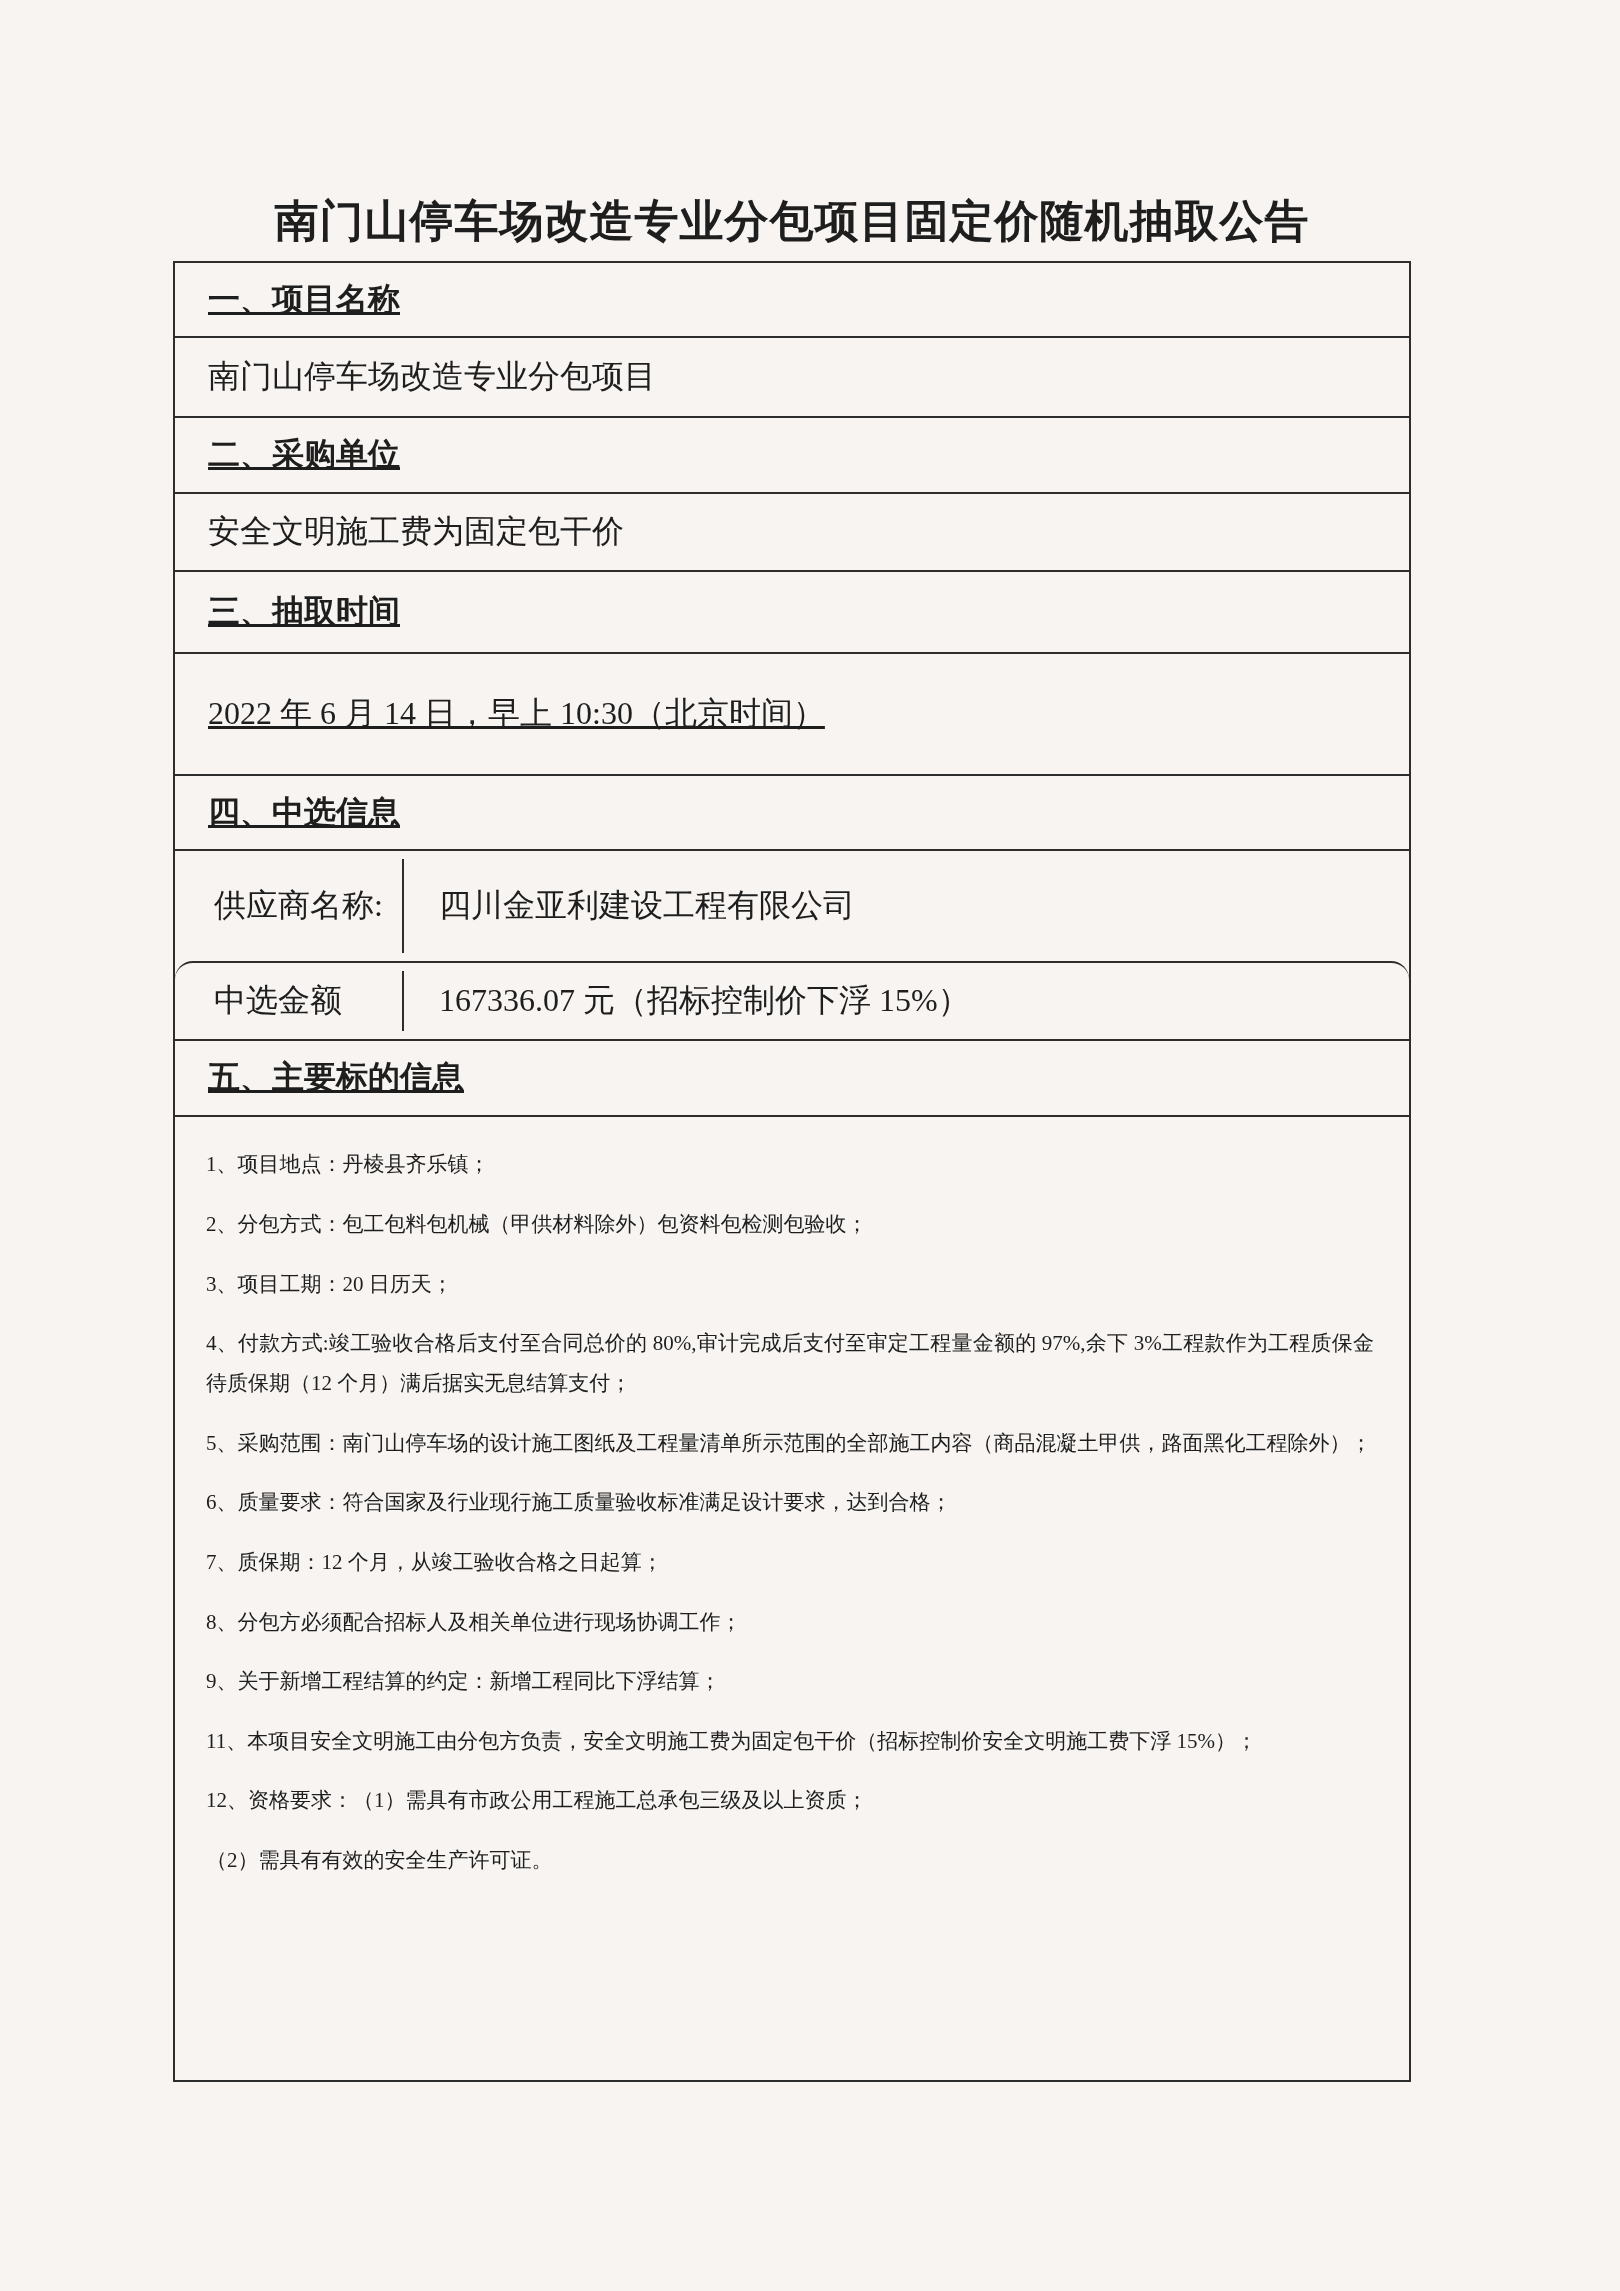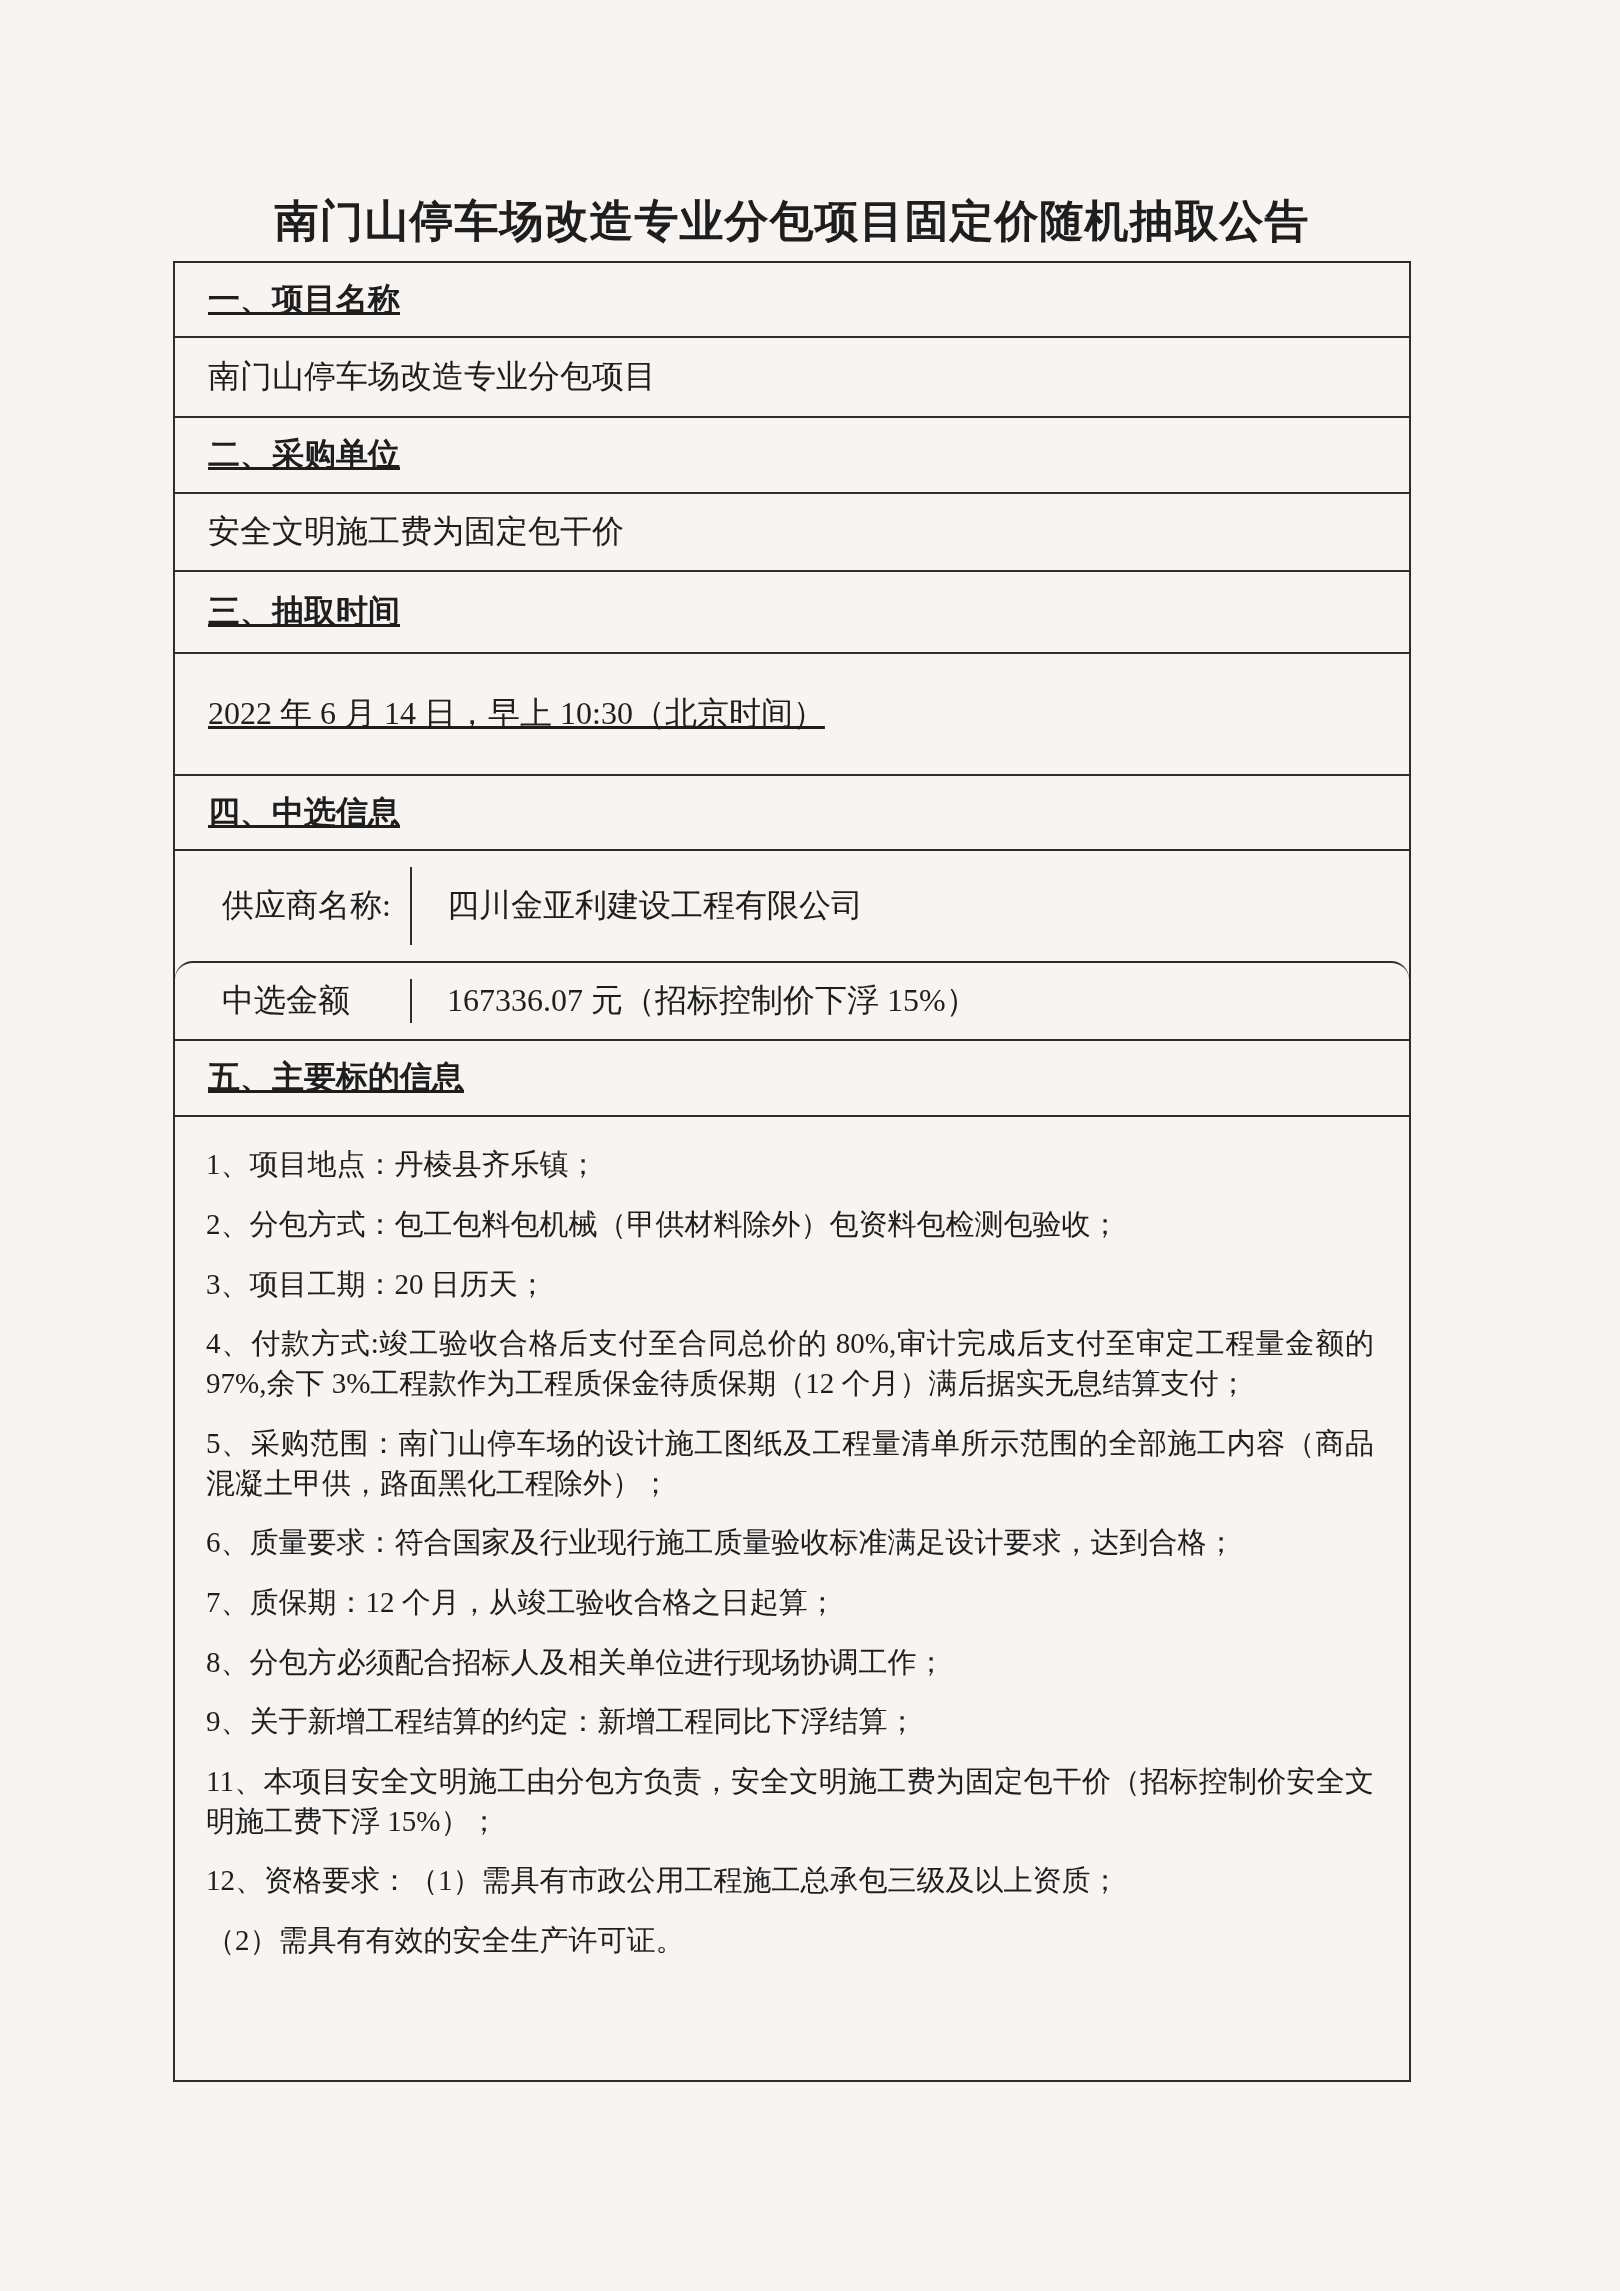--- a/index.html
+++ b/index.html
@@ -50,21 +50,21 @@
   .r2{height:80px;}
   .r3{height:76px;}
   .r4{height:78px;}
   .r5{height:82px;}
   .r6{height:122px;text-decoration:underline;}
   .r7{height:75px;}
   .r8{height:112px;}
   .r9{height:78px;border-radius:18px;}
   .r10{height:76px;}
   .r11{height:965px;}
-  .row.pair{padding:16px;align-items:stretch;}
+  .row.pair{padding:8px;align-items:stretch;}
   .cell-label{
     flex:0 0 221px;
     width:221px;
     border-right:2.9px solid #2d2d2d;
     display:flex;
     align-items:center;
     padding-left:31px;
     box-sizing:border-box;
   }
   .cell-value{
@@ -74,21 +74,21 @@
     padding-left:35px;
     padding-right:19.6px;
     box-sizing:border-box;
   }
   .row.items{
     display:block;
     padding:27.4px 35px 0 31px;
   }
   .item{
     margin:0 0 19.6px 0;
-    font-size:29px;
+    font-size:21px;
     line-height:40px;
     text-align:justify;
   }
 </style>
 </head>
 <body>
 
 <div class="page">
 
   <h1 class="doc-title">南门山停车场改造专业分包项目固定价随机抽取公告</h1>

